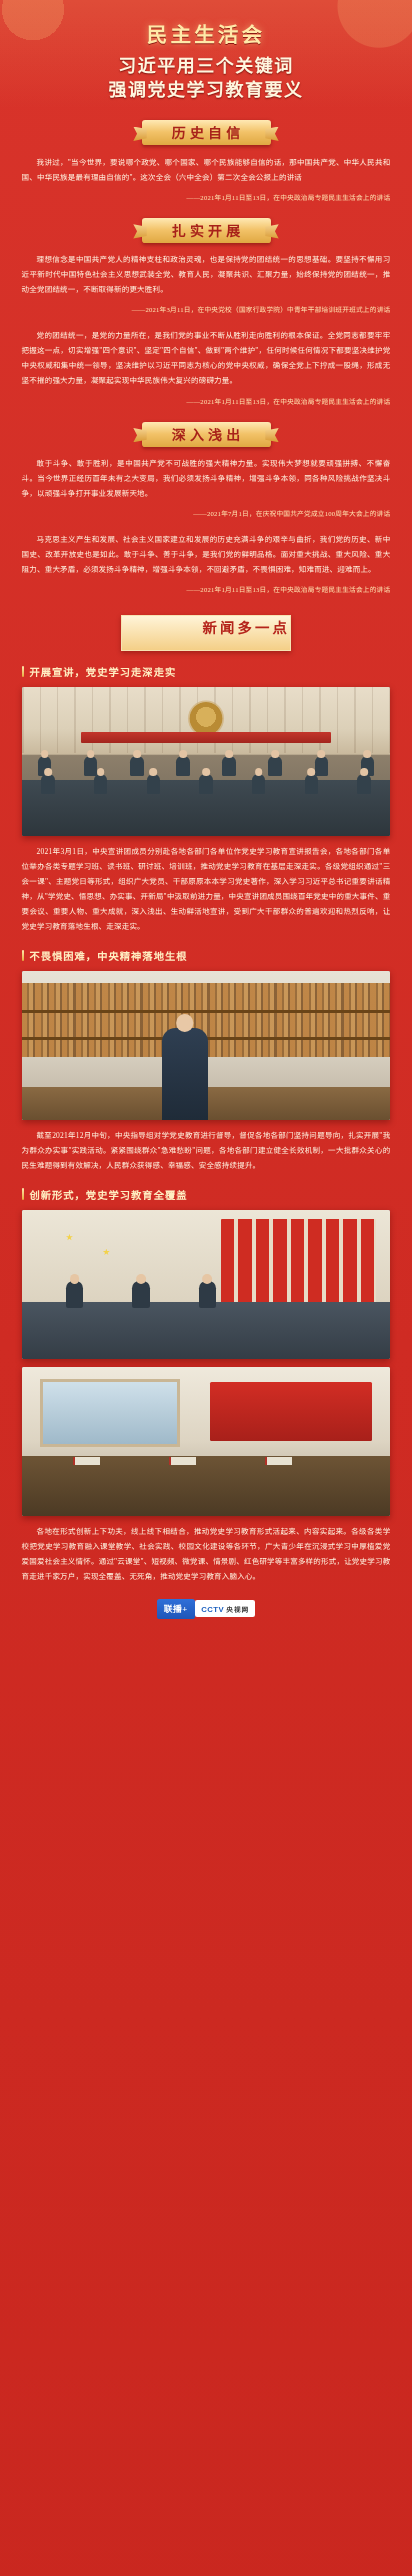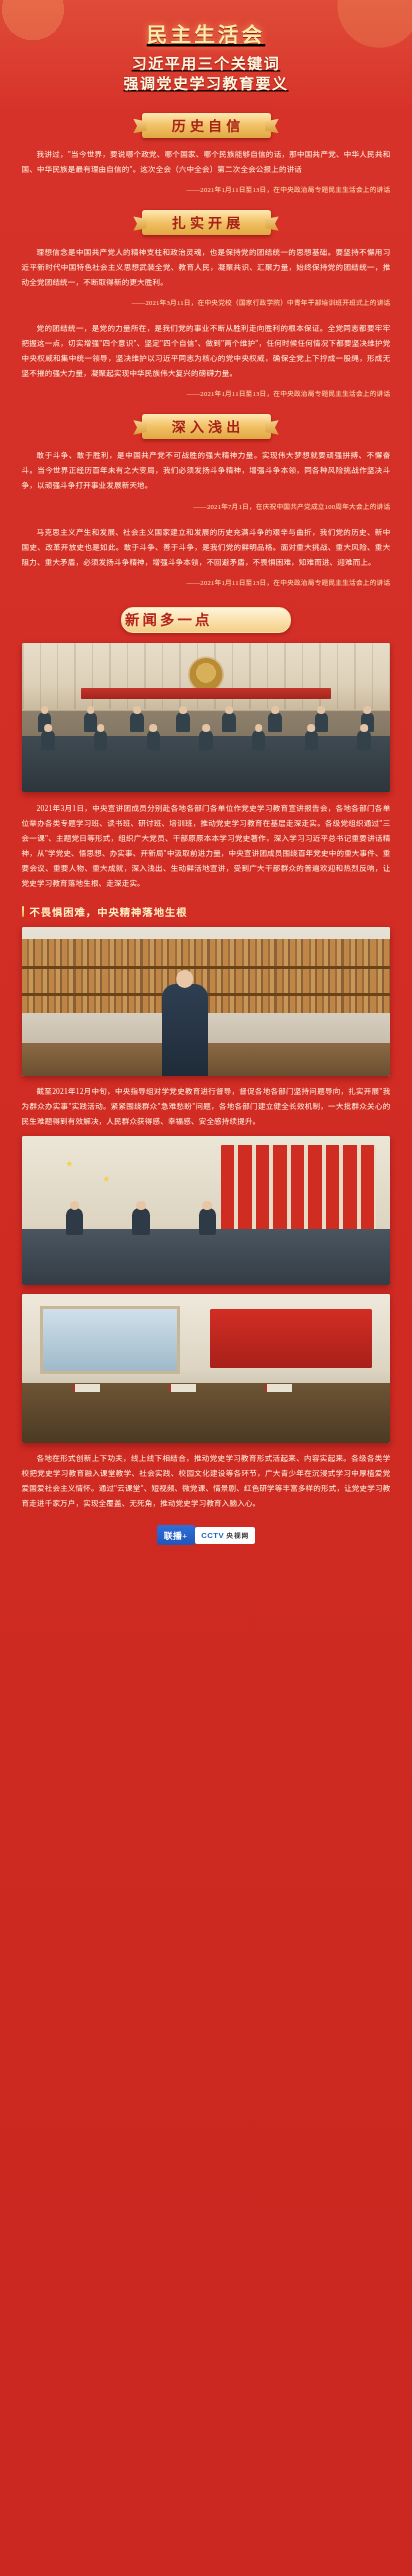--- a/index.html
+++ b/index.html
@@ -27,34 +27,33 @@
       radial-gradient(circle at 92% 4%, rgba(255,210,130,0.18) 0 41px, rgba(255,210,130,0) 42px),
       linear-gradient(180deg, rgba(255,190,120,0.18), rgba(255,190,120,0) 70%);
     pointer-events: none;
   }
 
   
   .hero {
     position: relative;
     padding: 17.5px 20.6px 5.2px 20.6px;
     text-align: center;
-    text-decoration: underline;
   }
   .hero-line1 {
     font-family: "Liberation Serif", "DejaVu Serif", serif;
     font-size: 20.6px;
     font-weight: bold;
     letter-spacing: 3.1px;
     color: #ffe9a8;
     text-shadow: 0 1px 0 #8c1a12, 0 0 7.2px rgba(255,220,150,0.55);
     margin-bottom: 7.2px;
   }
   .hero-line2, .hero-line3 {
     font-family: "Liberation Serif", "DejaVu Serif", serif;
-    font-size: 15px;
+    font-size: 18px;
     font-weight: bold;
     letter-spacing: 1.5px;
     color: #fff6df;
     text-shadow: 0 1px 1.5px rgba(110,14,8,0.85);
     line-height: 1.28;
   }
   .hero-line3 { margin-top: 1px; }
 
   
   .section-banner {
@@ -113,26 +112,26 @@
     line-height: 1.9;
     text-align: right;
     margin: 1px 0 11.3px 0;
     letter-spacing: 0.2px;
   }
 
   
   .news-head {
     margin: 17.5px auto 10.3px auto;
     width: 170px;
-    height: 26px;
+    height: 36px;
     background: linear-gradient(180deg,#fff4d8,#f4cf87);
     border: 1px solid #f7e3b2;
-    border-radius: 12px;
+    border-radius: 0;
     box-shadow: 0 1.5px 4.6px rgba(90,10,6,0.4);
-    text-align: left;
+    text-align: right;
   }
   .news-head span {
     display: block;
     line-height: 24px;
     font-family: "Liberation Serif", "DejaVu Serif", serif;
     font-size: 14.4px;
     font-weight: bold;
     letter-spacing: 3.1px;
     color: #b5241b;
     text-indent: 3.1px;
@@ -309,20 +308,24 @@
     <p class="para">马克思主义产生和发展、社会主义国家建立和发展的历史充满斗争的艰辛与曲折，我们党的历史、新中国史、改革开放史也是如此。敢于斗争、善于斗争，是我们党的鲜明品格。面对重大挑战、重大风险、重大阻力、重大矛盾，必须发扬斗争精神，增强斗争本领，不回避矛盾，不畏惧困难，知难而进、迎难而上。</p>
     <p class="source">——2021年1月11日至13日，在中央政治局专题民主生活会上的讲话</p>
   </div>
 
   <div class="news-head">
     <span>新闻多一点</span>
   </div>
 
   <div class="content">
 
+    <div class="sub-head">
+      <span class="bar"></span>
+      <span class="t">开展宣讲，党史学习走深走实</span>
+    </div>
     <div class="photo p1">
       <div class="sky"></div>
       <div class="wall"></div>
       <div class="emblem"></div>
       <div class="banner"></div>
       <div class="table"></div>
       <div class="row r1">
         <div class="person"></div>
         <div class="person"></div>
         <div class="person"></div>
@@ -351,20 +354,24 @@
     <div class="photo p2">
       <div class="sky"></div>
       <div class="shelf"></div>
       <div class="shelfline s1"></div>
       <div class="shelfline s2"></div>
       <div class="desk"></div>
       <div class="figure"></div>
     </div>
     <p class="para">截至2021年12月中旬，中央指导组对学党史教育进行督导，督促各地各部门坚持问题导向，扎实开展"我为群众办实事"实践活动。紧紧围绕群众"急难愁盼"问题，各地各部门建立健全长效机制，一大批群众关心的民生难题得到有效解决，人民群众获得感、幸福感、安全感持续提升。</p>
 
+    <div class="sub-head">
+      <span class="bar"></span>
+      <span class="t">创新形式，党史学习教育全覆盖</span>
+    </div>
     <div class="photo p3">
       <div class="sky"></div>
       <div class="flagwall"></div>
       <div class="star" style="left:12%;top:16%"></div>
       <div class="star" style="left:22%;top:26%"></div>
       <div class="desk"></div>
       <div class="person" style="left:12%"></div>
       <div class="person" style="left:30%"></div>
       <div class="person" style="left:48%"></div>
     </div>

